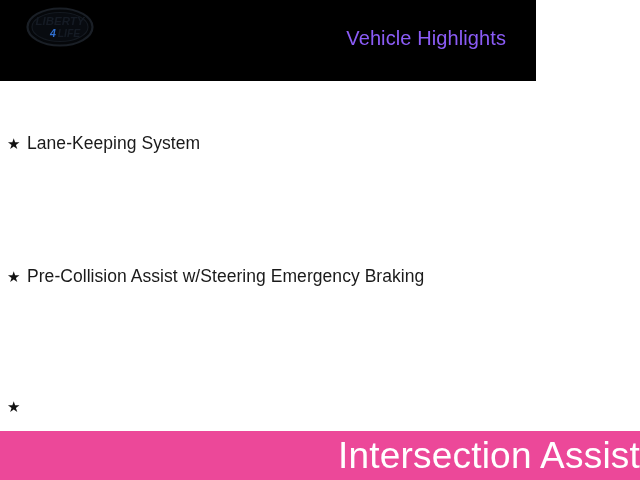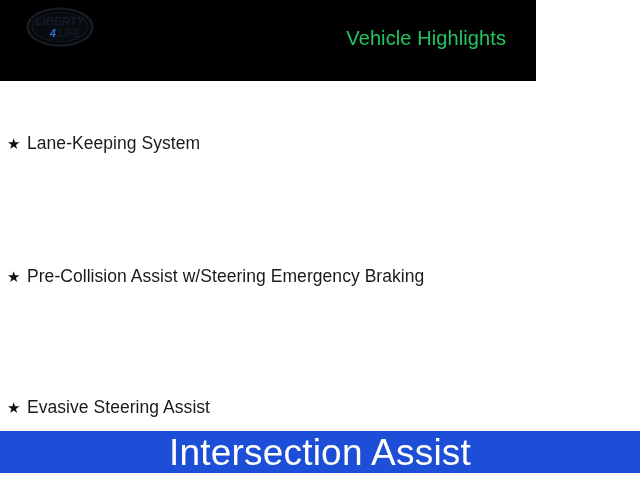--- a/index.html
+++ b/index.html
@@ -38,21 +38,21 @@
     left: 26px;
     top: 7px;
     width: 68px;
     height: 40px;
   }
 
   #header-title {
     position: absolute;
     right: 30px;
     top: 27px;
-    color: #22c55e;
+    color: #8b5cf6;
     font-size: 20px;
     font-weight: 400;
     letter-spacing: 0.1px;
     white-space: nowrap;
   }
 
   
   #body {
     position: absolute;
     left: 0;
@@ -90,25 +90,25 @@
     letter-spacing: 0.05px;
     text-align: right;
   }
 
   
   #footer {
     position: absolute;
     left: 0;
     top: 431px;
     width: 640px;
-    height: 42px;
-    background: #1d4ed8;
+    height: 49px;
+    background: #ec4899;
     display: flex;
     align-items: center;
-    justify-content: center;
+    justify-content: flex-end;
   }
 
   #footer-title {
     color: #ffffff;
     font-size: 37px;
     font-weight: 400;
     letter-spacing: 0.2px;
     line-height: 1;
     white-space: nowrap;
   }
@@ -140,21 +140,20 @@
       <span class="bullet-text">Lane-Keeping System</span>
     </div>
 
     <div class="bullet-row r1">
       <span class="bullet-star">★</span>
       <span class="bullet-text">Pre-Collision Assist w/Steering Emergency Braking</span>
     </div>
 
     <div class="bullet-row r2">
       <span class="bullet-star">★</span>
-      <span class="bullet-text">Evasive Steering Assist</span>
     </div>
 
   </div>
 
   <div id="footer">
     <div id="footer-title">Intersection Assist</div>
   </div>
 
 </div>
 

